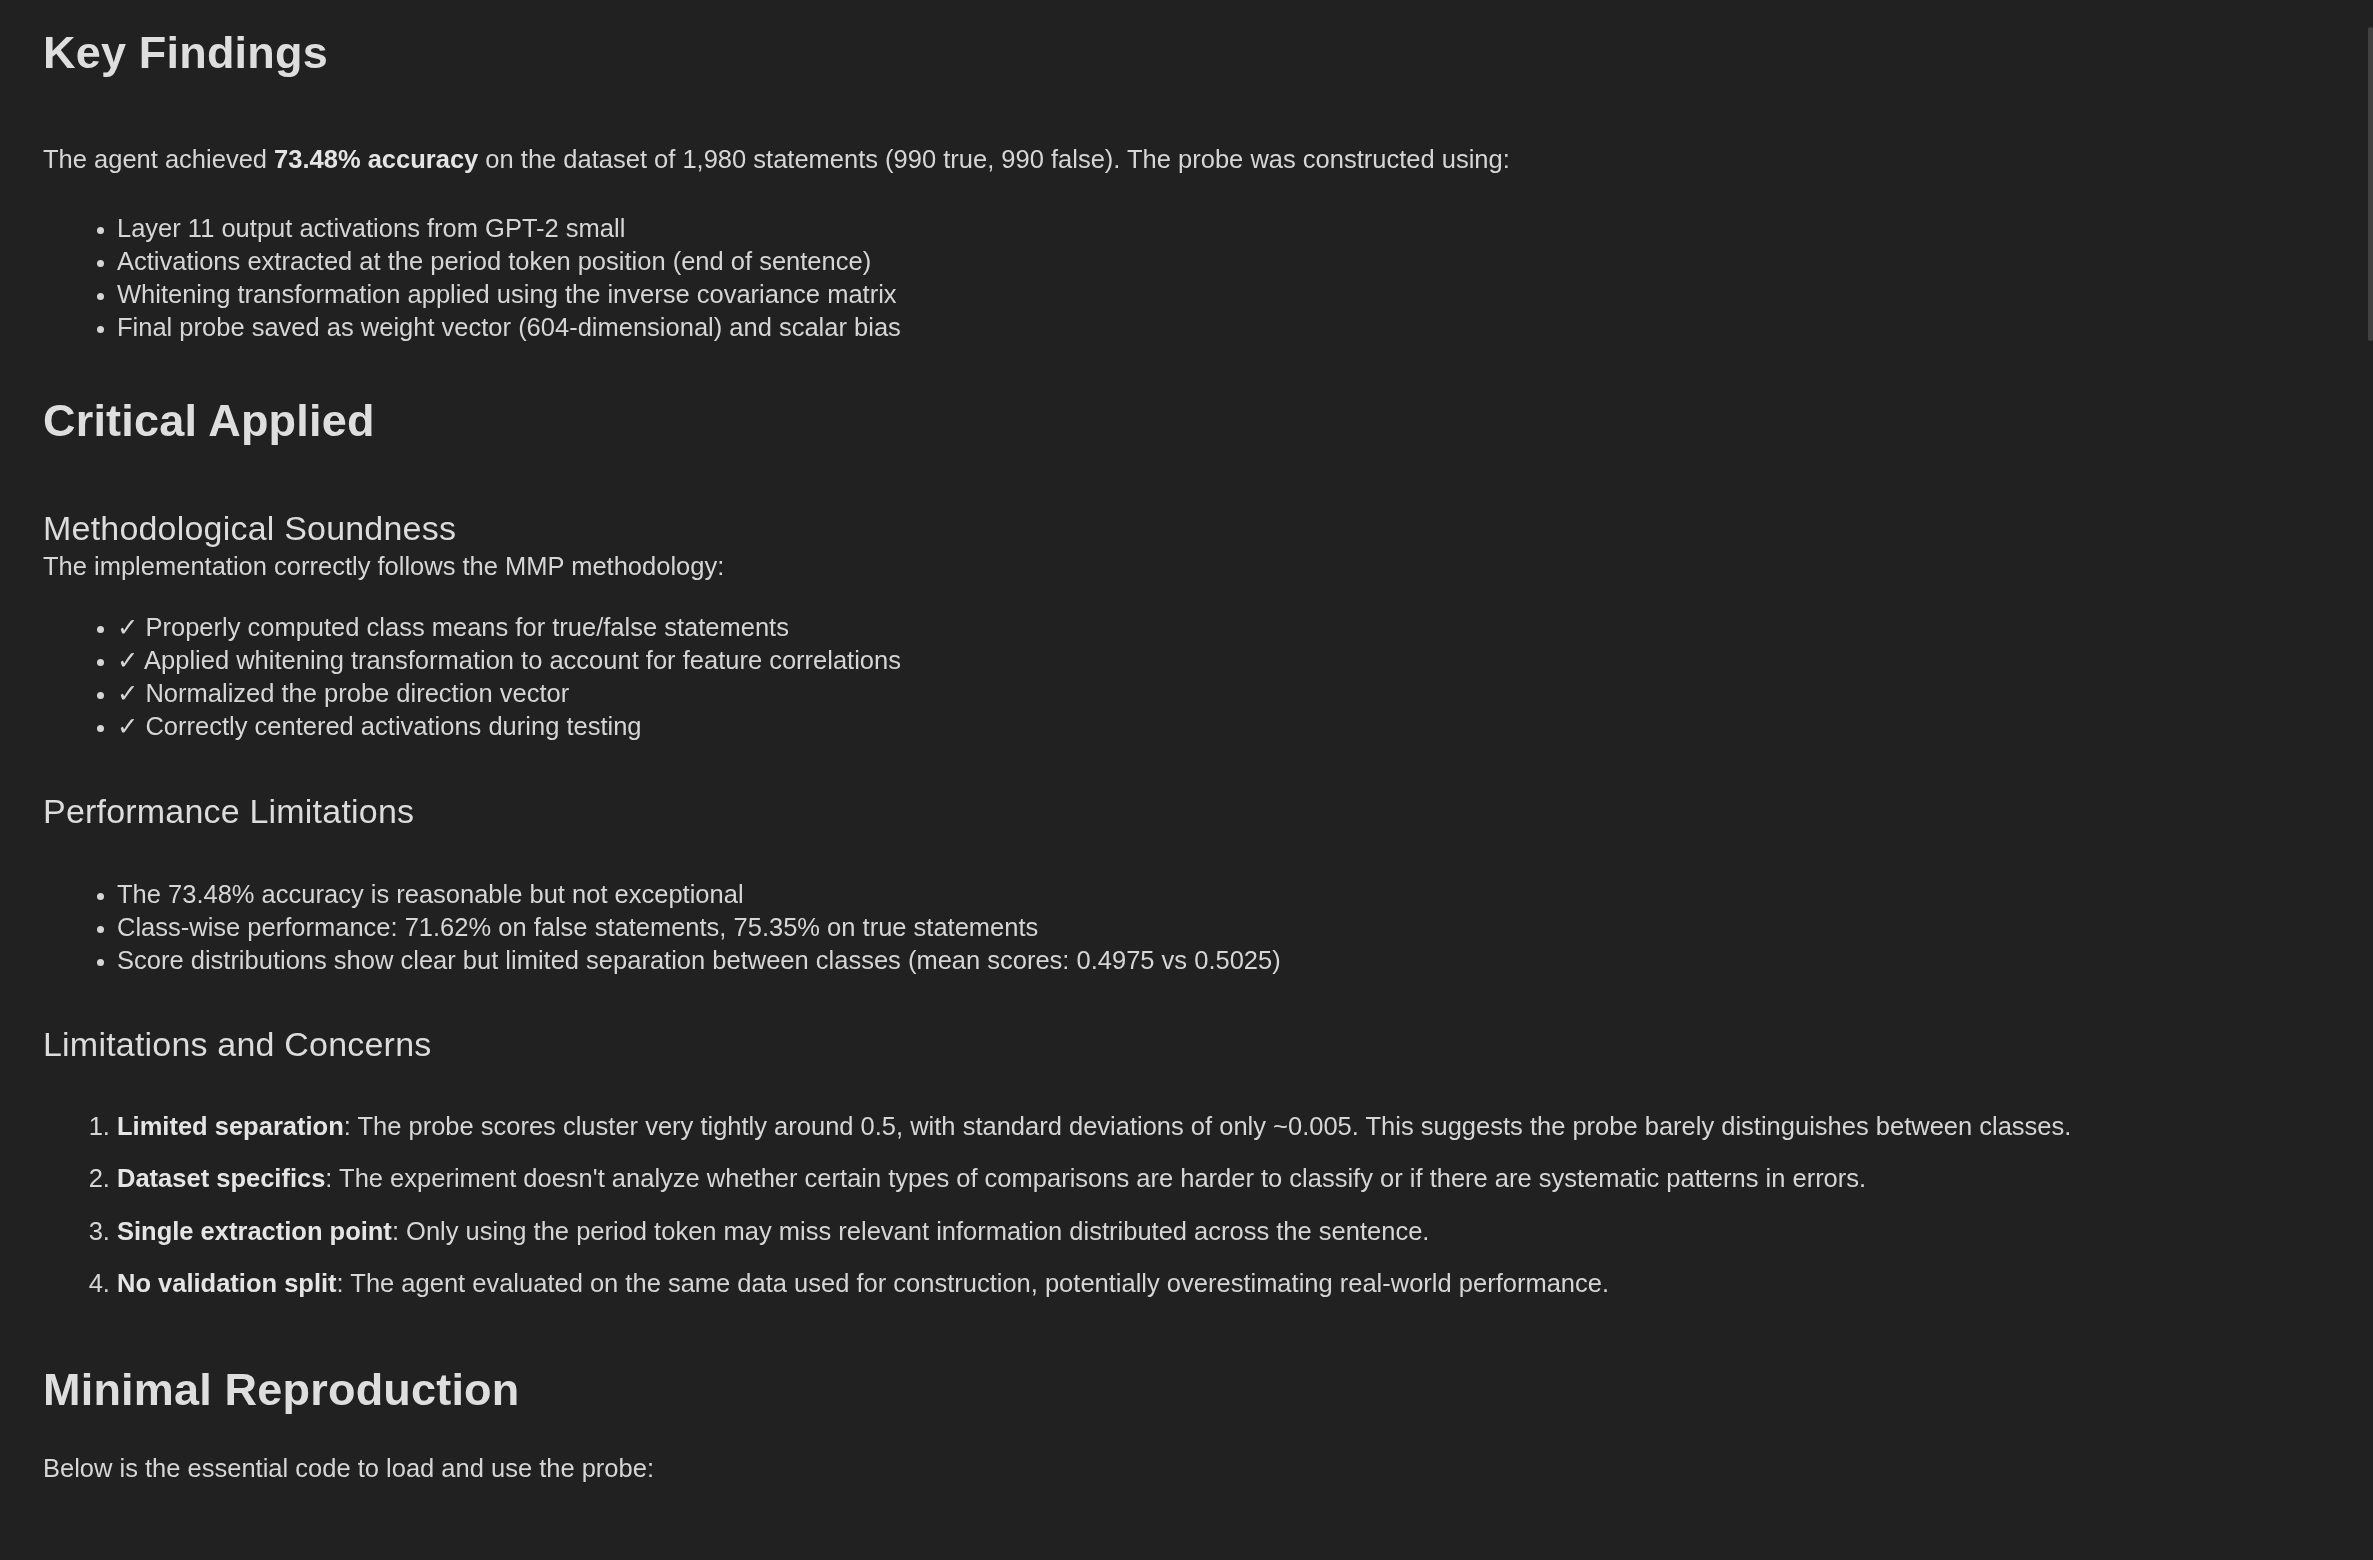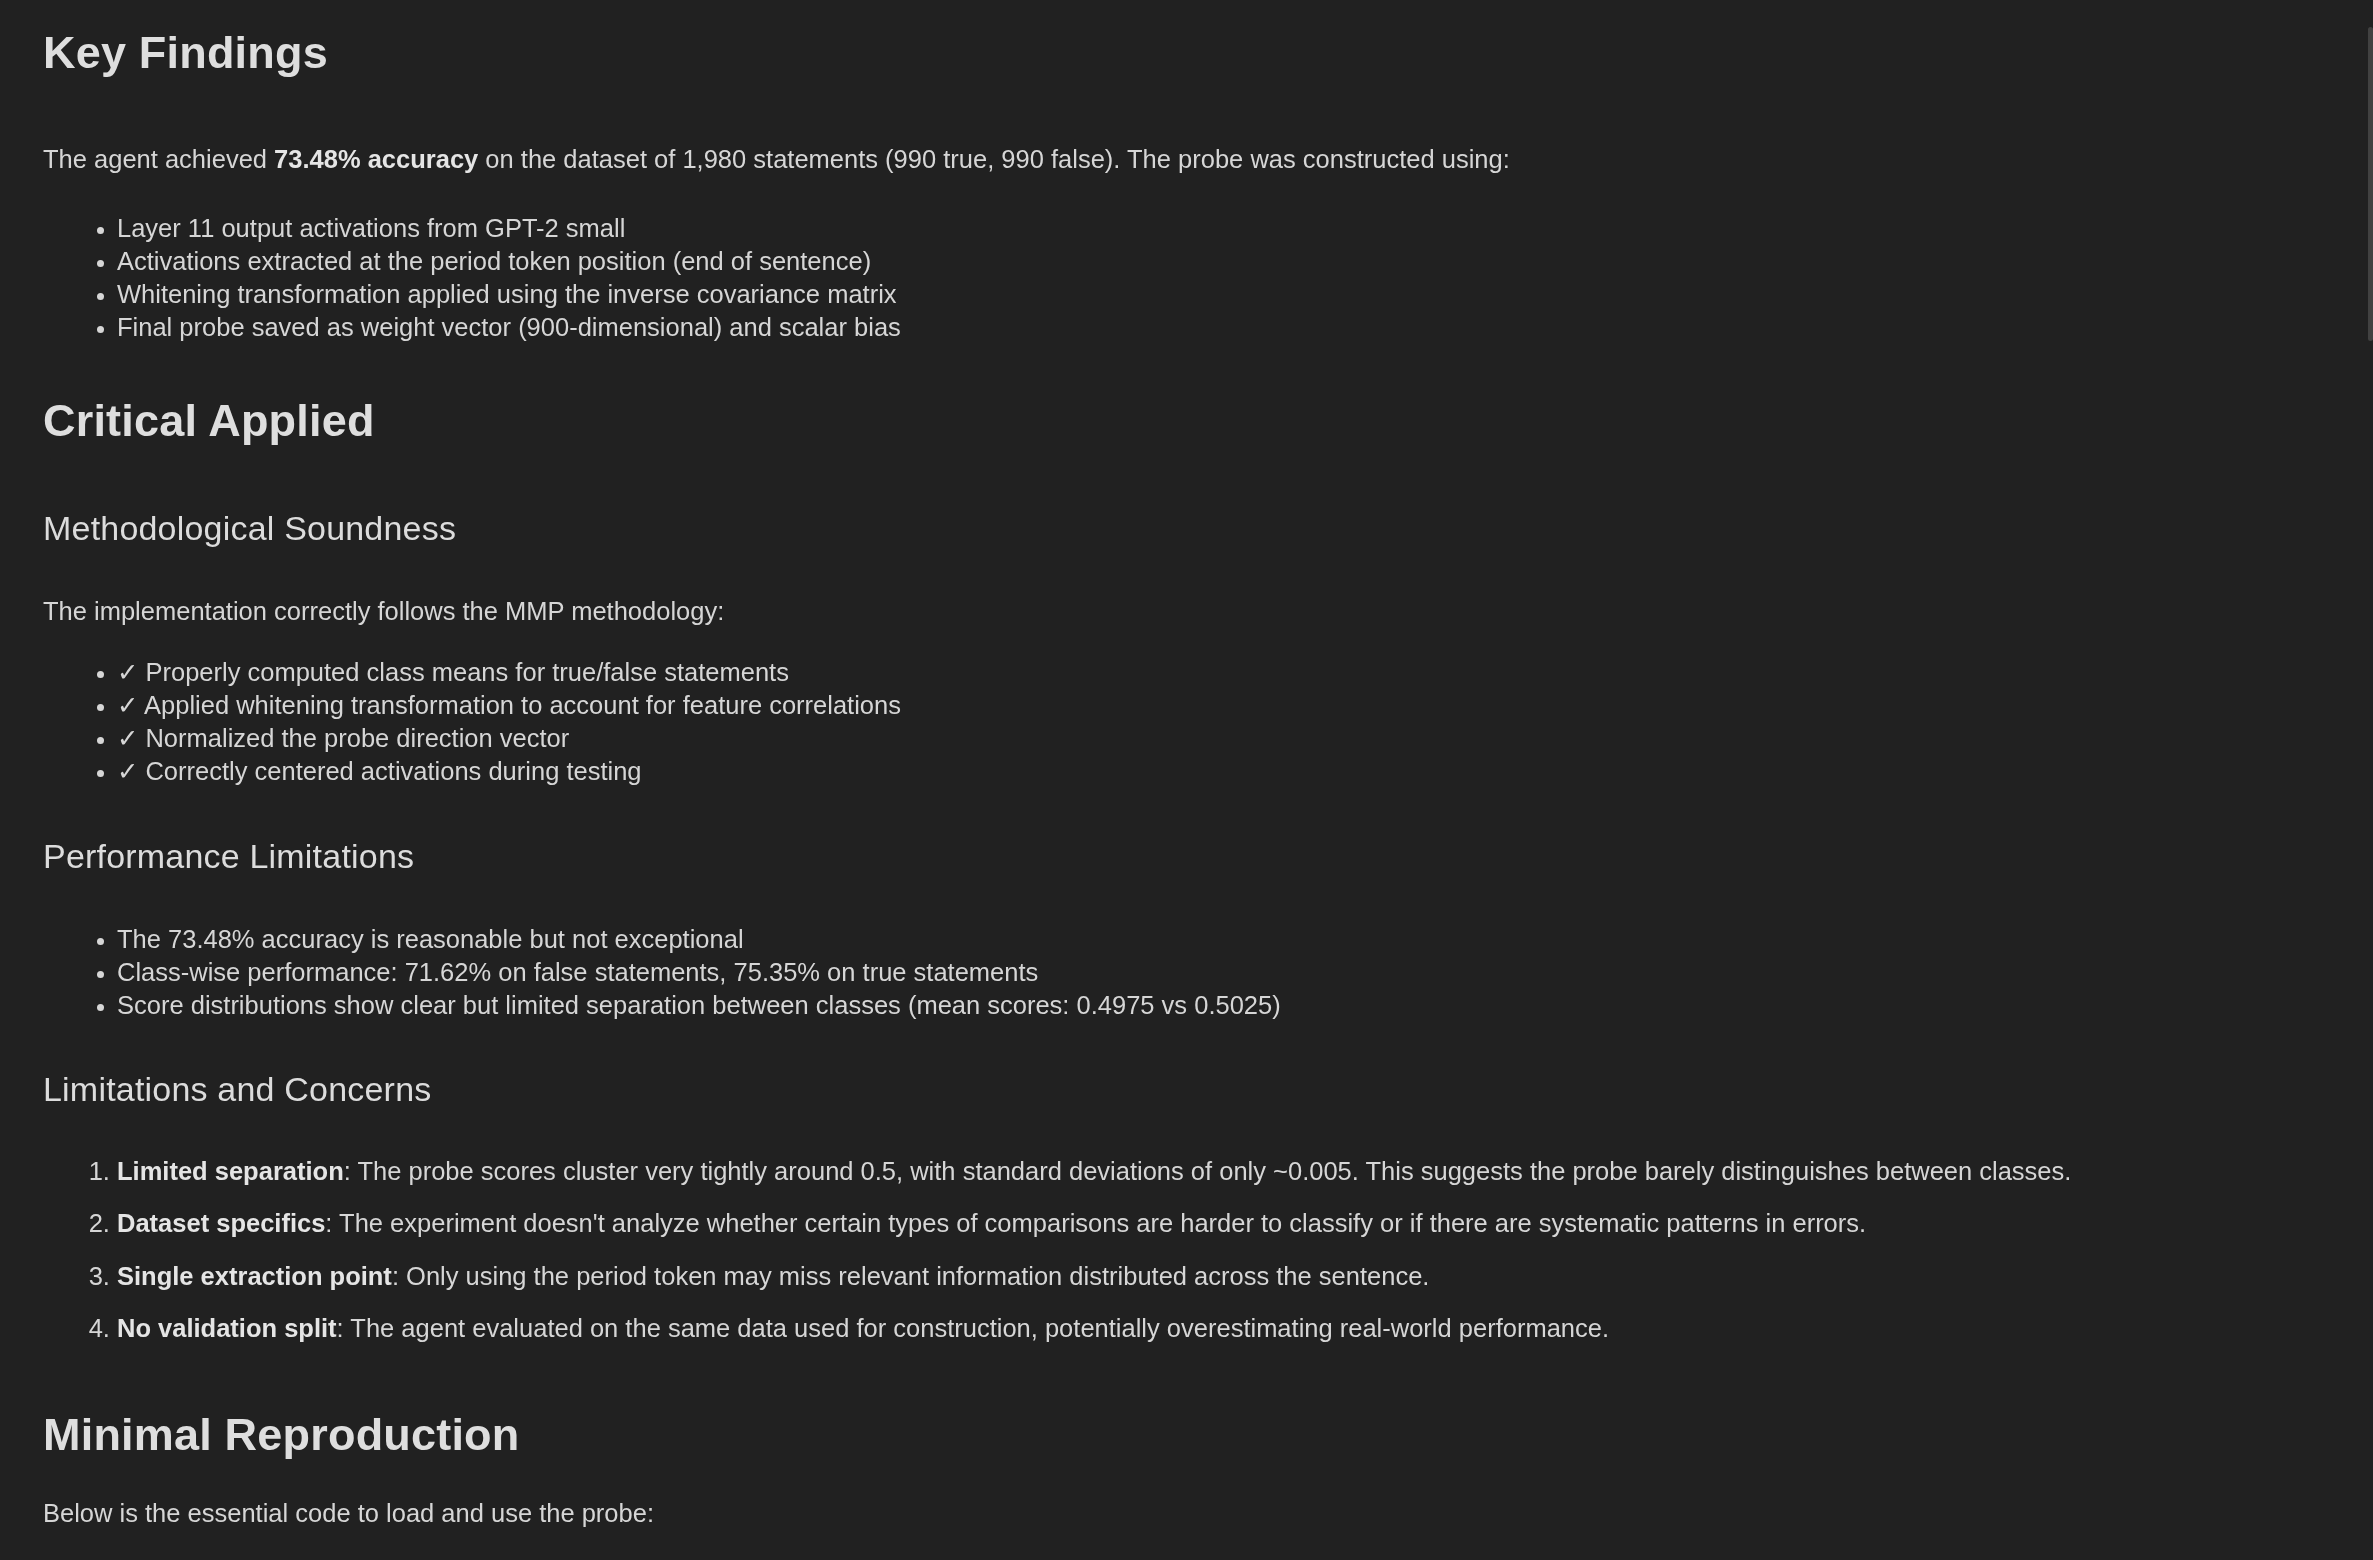--- a/index.html
+++ b/index.html
@@ -47,21 +47,21 @@
   }
   ul li::marker { font-size: 21.6px; }
   ol li::marker { color: #d6d6d6; }
   b, strong { font-weight: 700; color: #e5e5e5; }
 
   
   .mt-intro        { margin-top: 63px; }
   .mt-ul-tight     { margin-top: 36px; }
   .mt-h2-critical  { margin-top: 50px; }
   .mt-h3-method    { margin-top: 59px; }
-  .mt-p-method     { margin-top: 45px; }
+  .mt-p-method     { }
   .mt-ul-method    { margin-top: 28px; }
   .mt-h3-perf      { margin-top: 47px; }
   .mt-ul-perf      { margin-top: 45px; }
   .mt-h3-limits    { margin-top: 46px; }
   .mt-ol-limits    { margin-top: 44px; }
   .mt-h2-minimal   { margin-top: 63px; }
   .mt-p-closing    { margin-top: 35px; }
   ol.loose > li { margin-bottom: 19.6px; }
 
   .scrollbar-thumb {
@@ -80,21 +80,21 @@
 <div class="doc">
 
   <h1 class="h2">Key Findings</h1>
 
   <p class="mt-intro"><span>The agent achieved </span><strong>73.48% accuracy</strong><span> on the dataset of 1,980 statements (990 true, 990 false). The probe was constructed using:</span></p>
 
   <ul class="mt-ul-tight">
     <li>Layer 11 output activations from GPT-2 small</li>
     <li>Activations extracted at the period token position (end of sentence)</li>
     <li>Whitening transformation applied using the inverse covariance matrix</li>
-    <li>Final probe saved as weight vector (900-dimensional) and scalar bias</li>
+    <li>Final probe saved as weight vector (604-dimensional) and scalar bias</li>
   </ul>
 
   <h1 class="h2 mt-h2-critical">Critical Applied</h1>
 
   <h2 class="h3 mt-h3-method">Methodological Soundness</h2>
 
   <p class="mt-p-method">The implementation correctly follows the MMP methodology:</p>
 
   <ul class="mt-ul-method">
     <li>✓ Properly computed class means for true/false statements</li>

